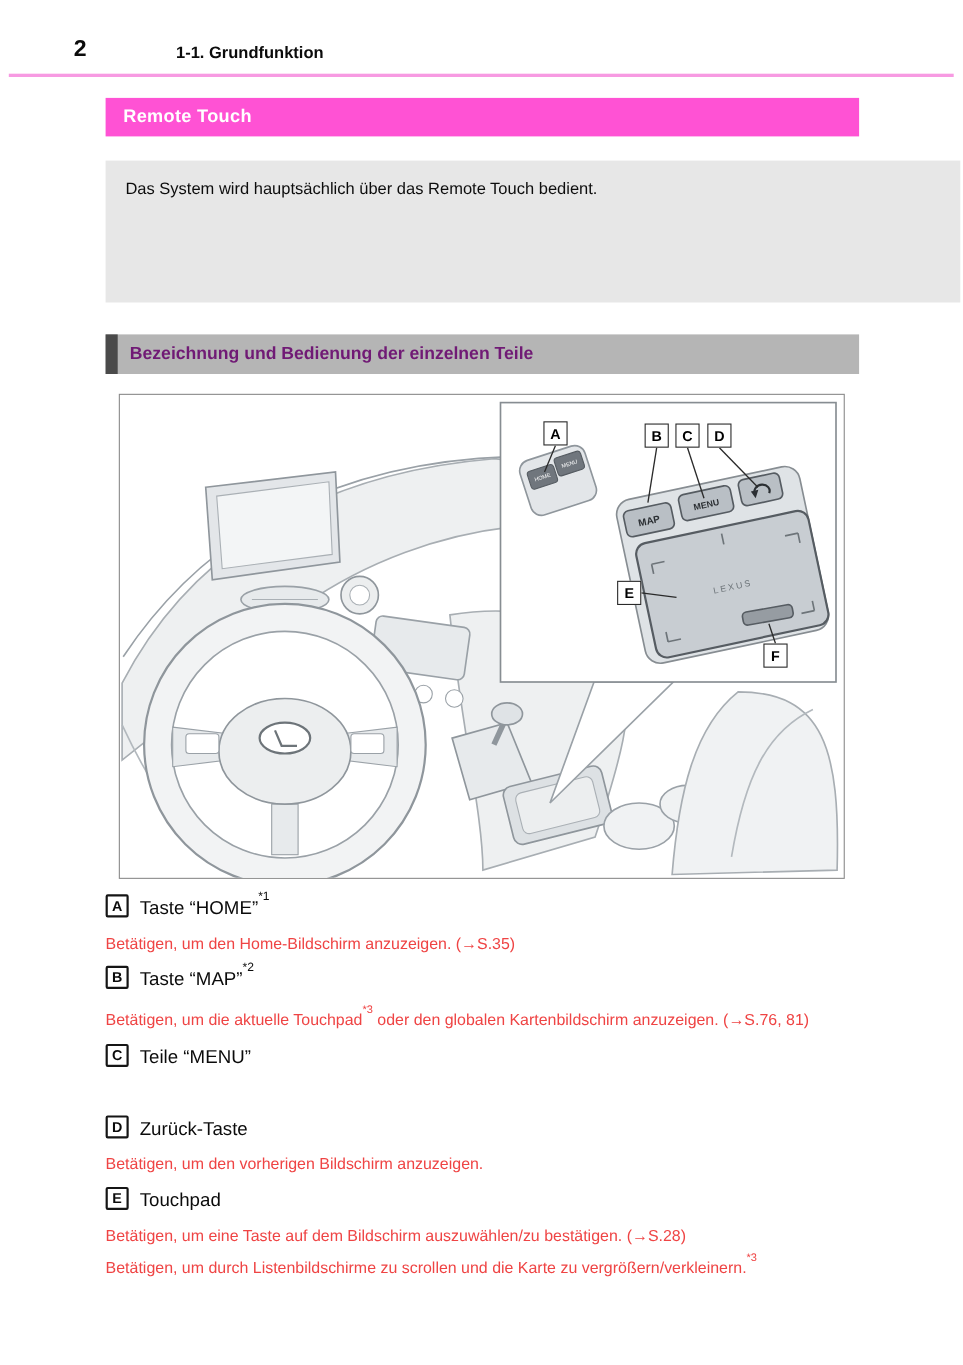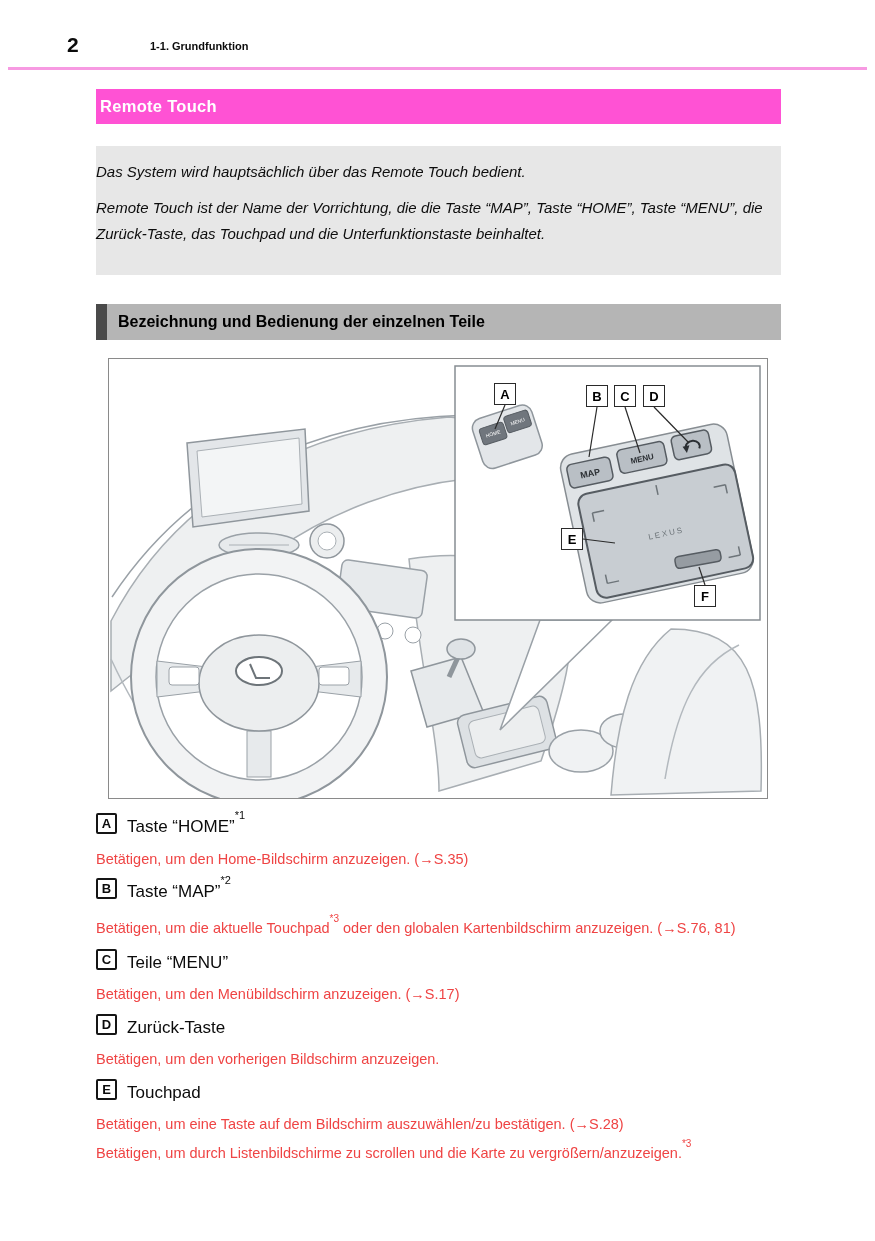--- a/index.html
+++ b/index.html
@@ -2,36 +2,36 @@
 <html><head>
 <meta charset="utf-8">
 <style>
   * { margin:0; padding:0; box-sizing:border-box; }
   html,body { background:#ffffff; }
   body { font-family:"Liberation Sans", sans-serif; color:#0b0b0b; }
   .page { position:relative; width:875px; height:1241px; background:#ffffff; overflow:hidden; }
 
   
   .pagenum { position:absolute; left:67px; top:33px; font-size:21px; font-weight:bold; }
-  .breadcrumb { position:absolute; left:150px; top:40px; font-size:11px; font-weight:bold; }
+  .breadcrumb { position:absolute; left:160px; top:40px; font-size:15px; font-weight:bold; }
   .header-rule { position:absolute; left:8px; right:8px; top:67px; height:3px; background:#f79ae2; }
 
   
   .banner { position:absolute; left:96px; top:89px; width:685px; height:35px; background:#ff52d4; }
-  .banner .label { display:block; color:#ffffff; font-weight:bold; font-size:16.5px; line-height:35px; padding-left:4px; letter-spacing:.3px; }
-
-  
-  .introbox { position:absolute; left:96px; top:146px; width:685px; height:129px; background:#e7e7e7; padding:13px 12px 0 0;font-style:italic; }
+  .banner .label { display:block; color:#ffffff; font-weight:bold; font-size:16.5px; line-height:35px; padding-left:16px; letter-spacing:.3px; }
+
+  
+  .introbox { position:absolute; left:96px; top:146px; width:777px; height:129px; background:#e7e7e7; padding:13px 12px 0 18px; }
   .introbox p { font-size:15px; line-height:26px; color:#0d0d0d; }
   .introbox p.first { margin-bottom:10px; }
 
   
   .section-bar { position:absolute; left:96px; top:304px; width:685px; height:36px; background:#b5b5b5; }
   .section-accent { position:absolute; left:0; top:0; width:11px; height:36px; background:#4a4a4a; }
-  .section-title { position:absolute; left:22px; top:0; line-height:36px; font-size:16px; font-weight:bold; color:#000000; white-space:nowrap; }
+  .section-title { position:absolute; left:22px; top:0; line-height:36px; font-size:16px; font-weight:bold; color:#701a75; white-space:nowrap; }
 
   
   .figure { position:absolute; left:108px; top:358px; width:660px; height:441px; border:1px solid #8a8a8a; background:#ffffff; }
   .figure svg { display:block; }
   .callout { position:absolute; width:22px; height:22px; background:#ffffff; border:1.5px solid #2a2a2a; font-size:13px; font-weight:bold; display:flex; align-items:center; justify-content:center; color:#000; }
 
   
   .item-head { position:absolute; left:96px; display:flex; align-items:flex-start; gap:10px; }
   .lbox { width:21px; height:21px; border:2px solid #151515; border-radius:2px; font-size:13px; font-weight:bold; display:flex; align-items:center; justify-content:center; flex:0 0 auto; margin-top:2px; background:#fff; }
   .item-title { font-size:17px; color:#0b0b0b; line-height:20px; }
@@ -47,21 +47,20 @@
   <div class="pagenum">2</div>
   <div class="breadcrumb">1-1. Grundfunktion</div>
   <div class="header-rule"></div>
 
   <div class="banner">
     <span class="label">Remote Touch</span>
   </div>
 
   <div class="introbox">
     <p class="first">Das System wird hauptsächlich über das Remote Touch bedient.</p>
-    <p>Remote Touch ist der Name der Vorrichtung, die die Taste “MAP”, Taste “HOME”, Taste “MENU”, die Zurück-Taste, das Touchpad und die Unterfunktionstaste beinhaltet.</p>
   </div>
 
   <div class="section-bar">
     <div class="section-accent"></div>
     <div class="section-title">Bezeichnung und Bedienung der einzelnen Teile</div>
   </div>
 
   <div class="figure">
     <svg width="658" height="439" viewBox="0 0 658 439">
 
@@ -195,28 +194,27 @@
   <div class="item-head" style="top:876px">
     <span class="lbox">B</span>
     <span class="item-title"><span>Taste “MAP”</span><sup class="tsup">*2</sup></span>
   </div>
   <div class="desc" style="top:914px"><span>Betätigen, um die aktuelle Touchpad</span><sup class="dsup">*3</sup><span> oder den globalen Kartenbildschirm anzuzeigen. (→S.76, 81)</span></div>
 
   <div class="item-head" style="top:947px">
     <span class="lbox">C</span>
     <span class="item-title"><span>Teile “MENU”</span><sup class="tsup"></sup></span>
   </div>
-  <div class="desc" style="top:980px"><span>Betätigen, um den Menübildschirm anzuzeigen. (→S.17)</span><sup class="dsup"></sup><span></span></div>
 
   <div class="item-head" style="top:1012px">
     <span class="lbox">D</span>
     <span class="item-title"><span>Zurück-Taste</span><sup class="tsup"></sup></span>
   </div>
   <div class="desc" style="top:1045px"><span>Betätigen, um den vorherigen Bildschirm anzuzeigen.</span><sup class="dsup"></sup><span></span></div>
 
   <div class="item-head" style="top:1077px">
     <span class="lbox">E</span>
     <span class="item-title"><span>Touchpad</span><sup class="tsup"></sup></span>
   </div>
   <div class="desc" style="top:1110px"><span>Betätigen, um eine Taste auf dem Bildschirm auszuwählen/zu bestätigen. (→S.28)</span><sup class="dsup"></sup><span></span></div>
-  <div class="desc" style="top:1139px"><span>Betätigen, um durch Listenbildschirme zu scrollen und die Karte zu vergrößern/anzuzeigen.</span><sup class="dsup">*3</sup><span></span></div>
+  <div class="desc" style="top:1139px"><span>Betätigen, um durch Listenbildschirme zu scrollen und die Karte zu vergrößern/verkleinern.</span><sup class="dsup">*3</sup><span></span></div>
 
 </div>
 
 </body></html>

